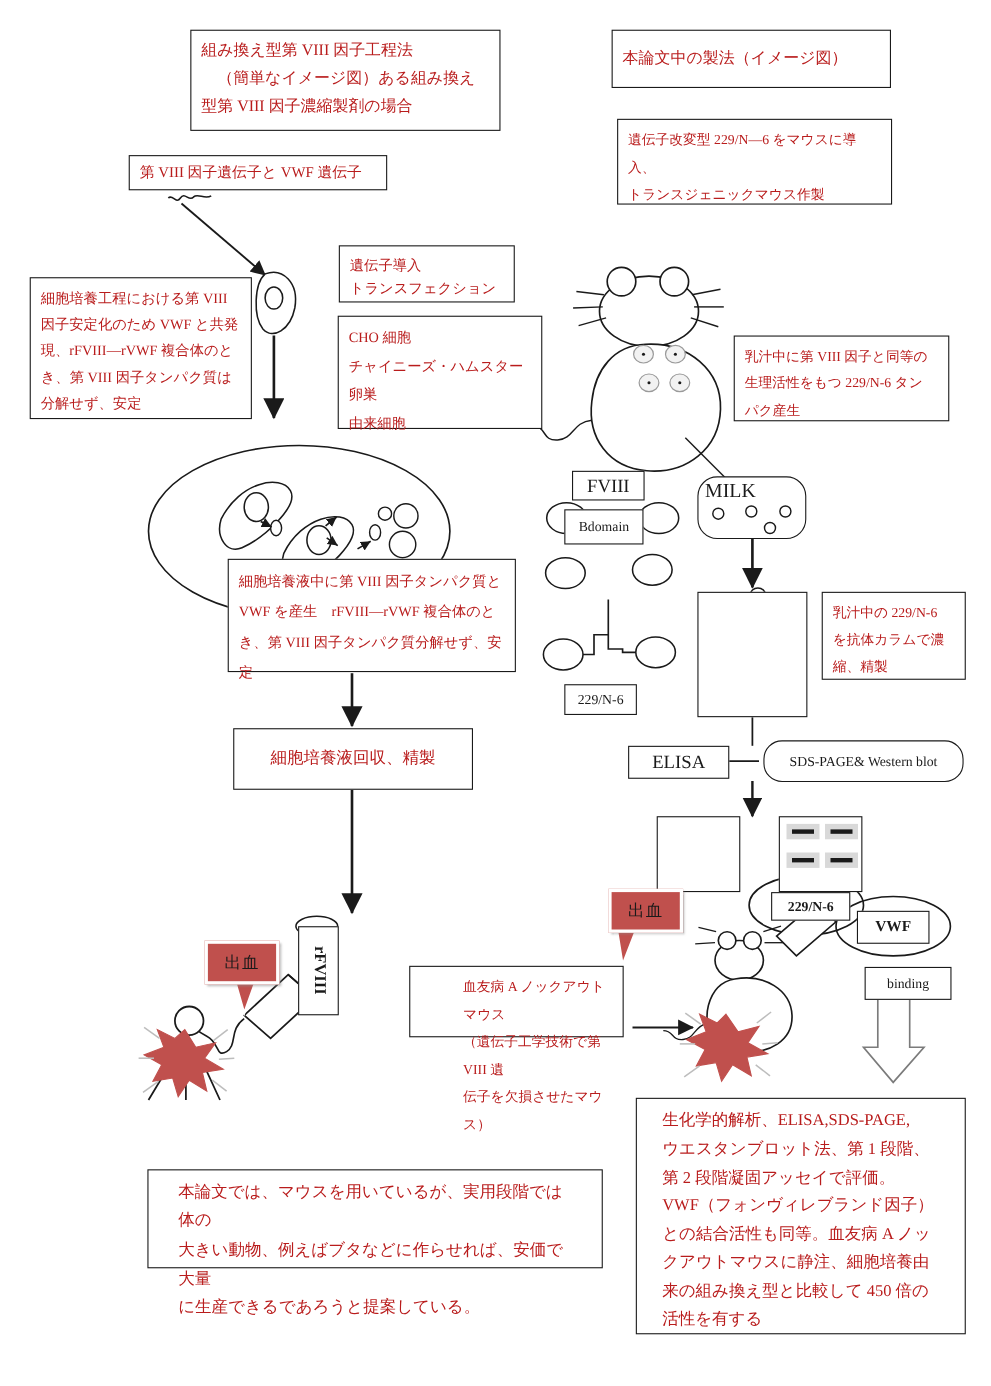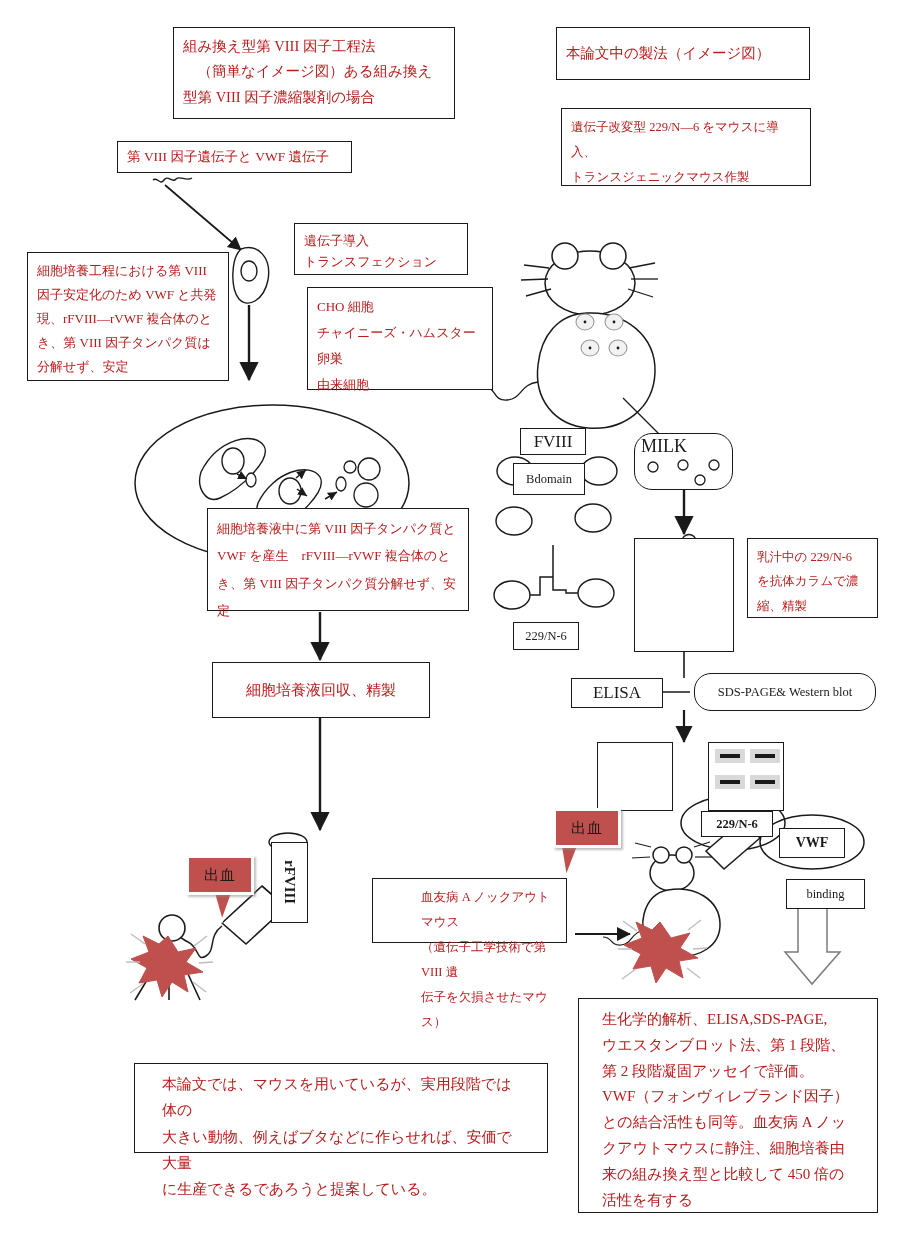--- a/index.html
+++ b/index.html
@@ -295,21 +295,21 @@
 型第 VIII 因子濃縮製剤の場合</div>
 
   <div class="box" style="left:117px; top:141px; width:235px; height:32px; line-height:1.4; font-size:13.5px;">第 VIII 因子遺伝子と VWF 遺伝子</div>
 
   <div class="box tight" style="left:27px; top:252px; width:202px; height:129px; font-size:13px; line-height:1.85;">細胞培養工程における第 VIII
 因子安定化のため VWF と共発
 現、rFVIII—rVWF 複合体のと
 き、第 VIII 因子タンパク質は
 分解せず、安定</div>
 
-  <div class="box" style="left:294px; top:223px; width:174px; height:52px; font-size:13px; line-height:1.65;">遺伝子導入
+  <div class="box" style="left:308px; top:223px; width:160px; height:52px; font-size:13px; line-height:1.65;">遺伝子導入
 トランスフェクション</div>
 
   <div class="box" style="left:307px; top:287px; width:186px; height:103px; font-size:13px; line-height:2.0;">CHO 細胞
 チャイニーズ・ハムスター卵巣
 由来細胞</div>
 
   <div class="box" style="left:207px; top:508px; width:262px; height:103px; font-size:13px; line-height:2.1;">細胞培養液中に第 VIII 因子タンパク質と
 VWF を産生　rFVIII—rVWF 複合体のと
 き、第 VIII 因子タンパク質分解せず、安定</div>
 
@@ -323,20 +323,23 @@
 
   <div class="box" style="left:134px; top:1063px; width:414px; height:90px; font-size:15px; line-height:1.75; padding:7px 27px;">本論文では、マウスを用いているが、実用段階では体の
 大きい動物、例えばブタなどに作らせれば、安価で大量
 に生産できるであろうと提案している。</div>
 
   <div class="box" style="left:556px; top:27px; width:254px; height:53px; font-size:14.5px; display:flex; align-items:center;">本論文中の製法（イメージ図）</div>
 
   <div class="box" style="left:561px; top:108px; width:250px; height:78px; font-size:12.5px; line-height:2.0;">遺伝子改変型 229/N—6 をマウスに導入、
 トランスジェニックマウス作製</div>
 
+  <div class="box" style="left:667px; top:305px; width:196px; height:78px; font-size:12.5px; line-height:1.95;">乳汁中に第 VIII 因子と同等の
+生理活性をもつ 229/N‐6 タン
+パク産生</div>
 
   <div class="label-box" style="left:520px; top:428px; width:66px; height:27px; font-size:17px;">FVIII</div>
 
   <div class="label-box" style="left:513px; top:463px; width:72px; height:32px; font-size:12.5px;">Bdomain</div>
 
   <div class="label-box" style="left:513px; top:622px; width:66px; height:28px; font-size:12.5px;">229/N‐6</div>
 
   <div class="label-box" style="left:634px; top:433px; width:99px; height:57px; font-size:18px; align-items:flex-start; justify-content:flex-start; padding:2px 6px;border-radius:18px;">MILK</div>
 
   <svg class="svg-layer" viewBox="0 0 901 1260">

